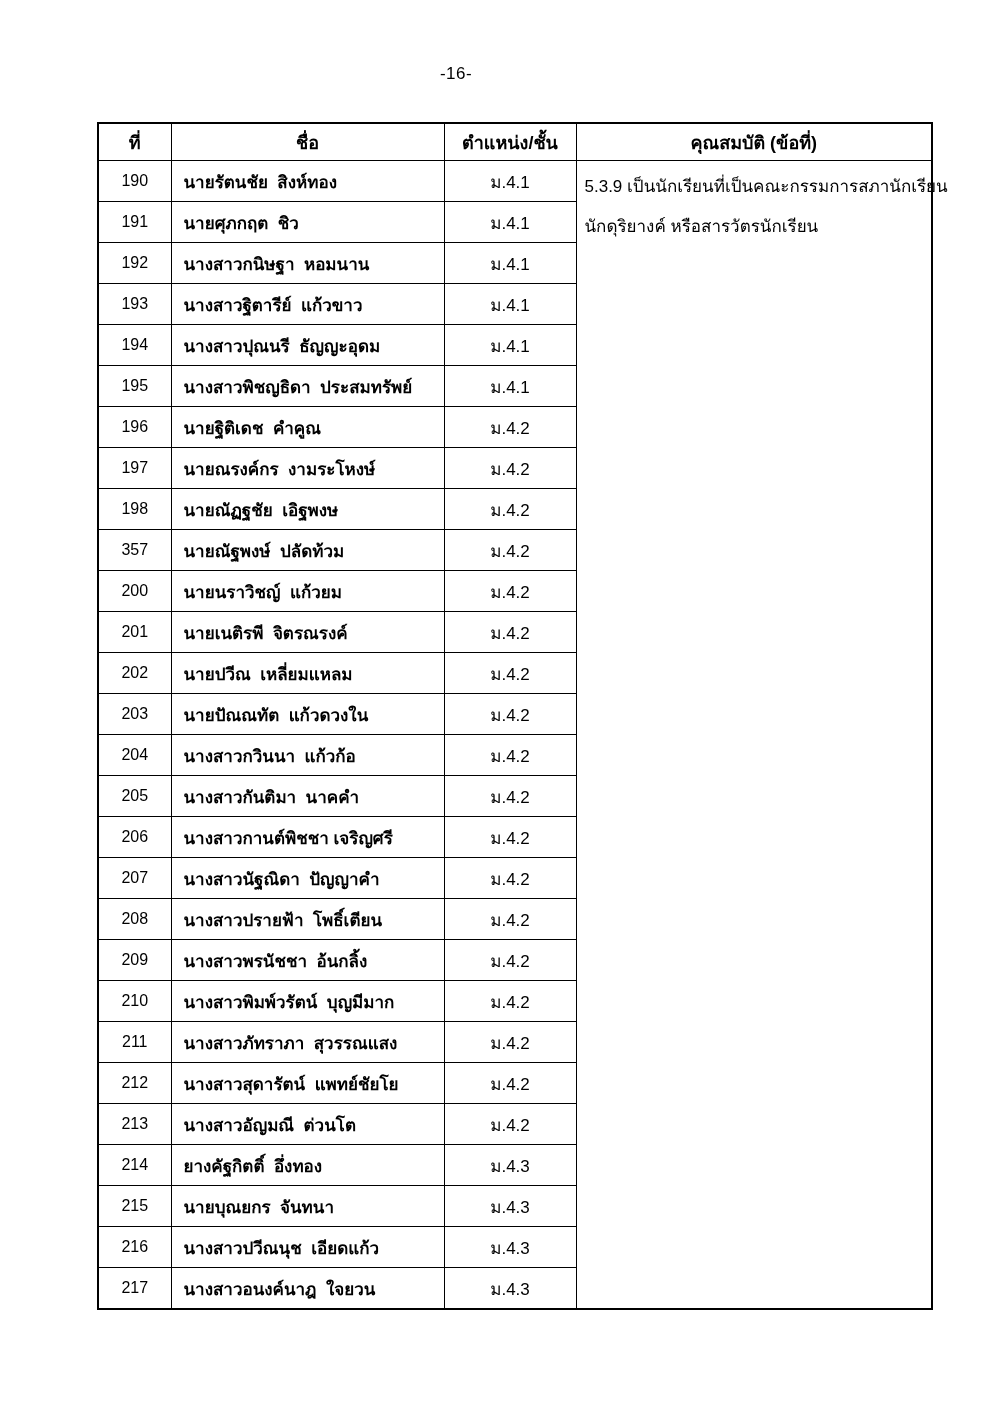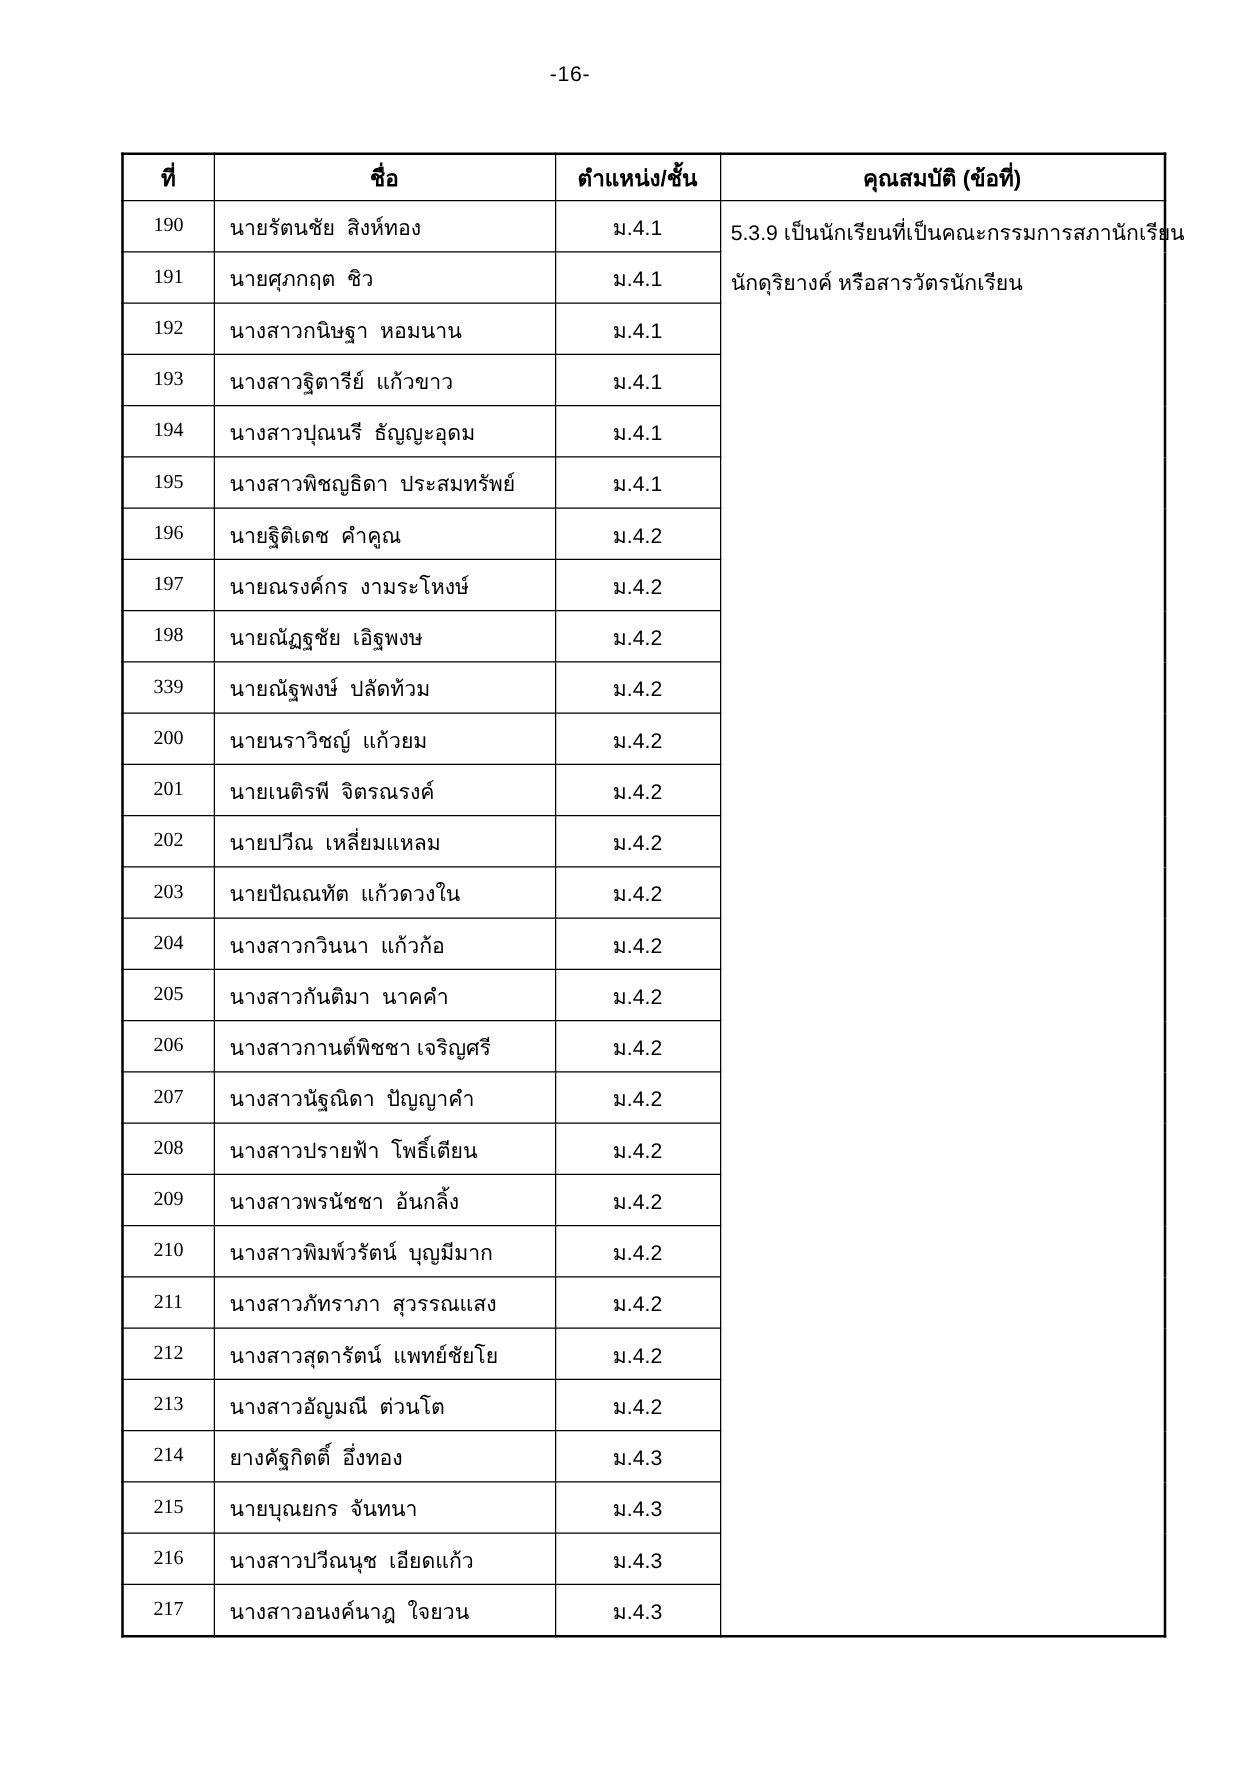--- a/index.html
+++ b/index.html
@@ -11,21 +11,21 @@
   }
   .page {
     position: relative;
     width: 1000px;
     height: 1414px;
     background: #ffffff;
     overflow: hidden;
   }
   .page-number {
     position: absolute;
-    top: 50px;
+    top: 64px;
     left: 0;
     width: 912px;
     text-align: center;
     font-size: 17px;
     letter-spacing: 0.5px;
   }
   table.roster {
     position: absolute;
     top: 122px;
     left: 97px;
@@ -48,26 +48,26 @@
   }
   td {
     border: 1px solid #000;
     height: 40px;
     font-size: 17px;
     padding: 0;
   }
   td.col-no {
     text-align: center;
     font-size: 16px;
-    font-family: Liberation Serif, serif;
   }
   td.col-name {
     text-align: left;
     padding-left: 12px;
     white-space: pre;
+    font-weight: bold;
   }
   td.col-class {
     text-align: center;
     margin-top: 36px;
   }
   td.col-qual {
     vertical-align: top;
     text-align: left;
     padding: 6px 15px 0 8px;
   }
@@ -142,21 +142,21 @@
           <td class="col-no">197</td>
           <td class="col-name">นายณรงค์กร  งามระโหงษ์</td>
           <td class="col-class">ม.4.2</td>
         </tr>
         <tr>
           <td class="col-no">198</td>
           <td class="col-name">นายณัฏฐชัย  เอิฐพงษ</td>
           <td class="col-class">ม.4.2</td>
         </tr>
         <tr>
-          <td class="col-no">339</td>
+          <td class="col-no">357</td>
           <td class="col-name">นายณัฐพงษ์  ปลัดท้วม</td>
           <td class="col-class">ม.4.2</td>
         </tr>
         <tr>
           <td class="col-no">200</td>
           <td class="col-name">นายนราวิชญ์  แก้วยม</td>
           <td class="col-class">ม.4.2</td>
         </tr>
         <tr>
           <td class="col-no">201</td>

